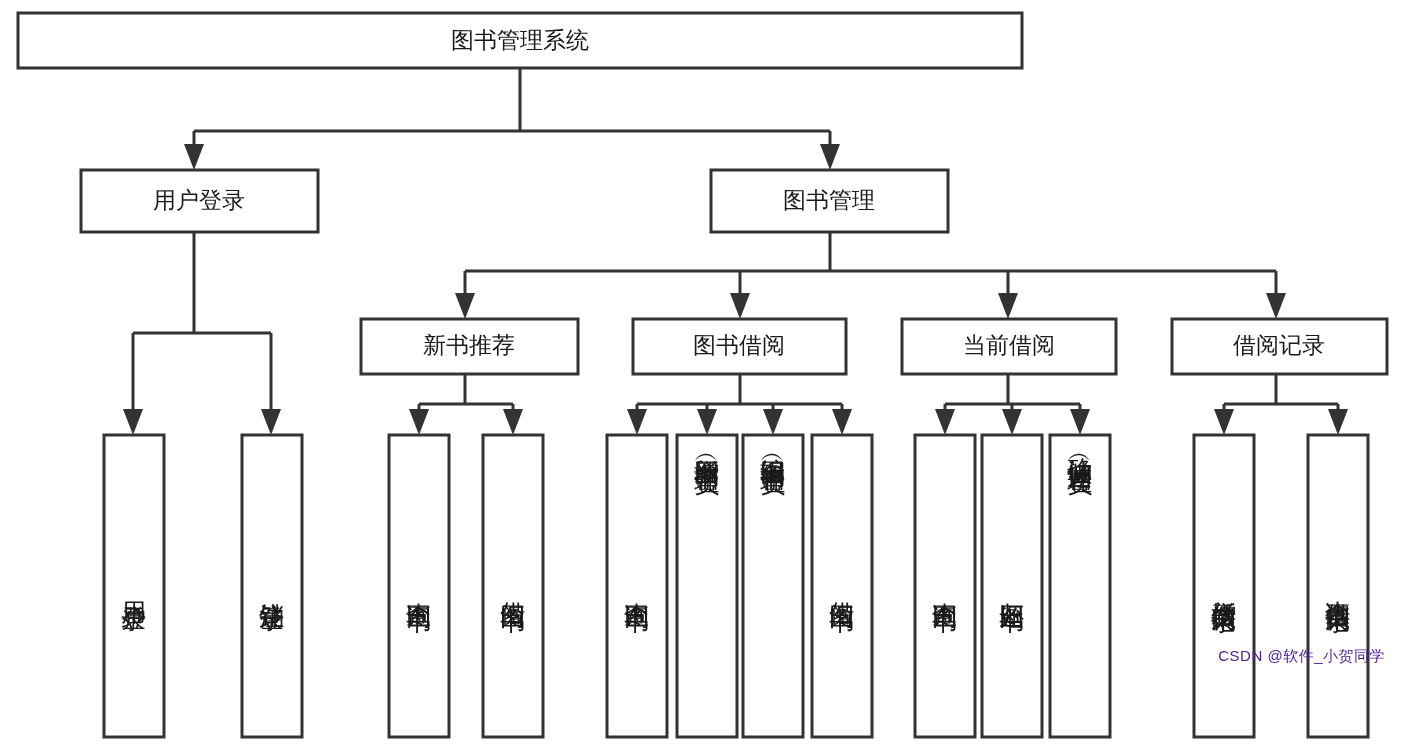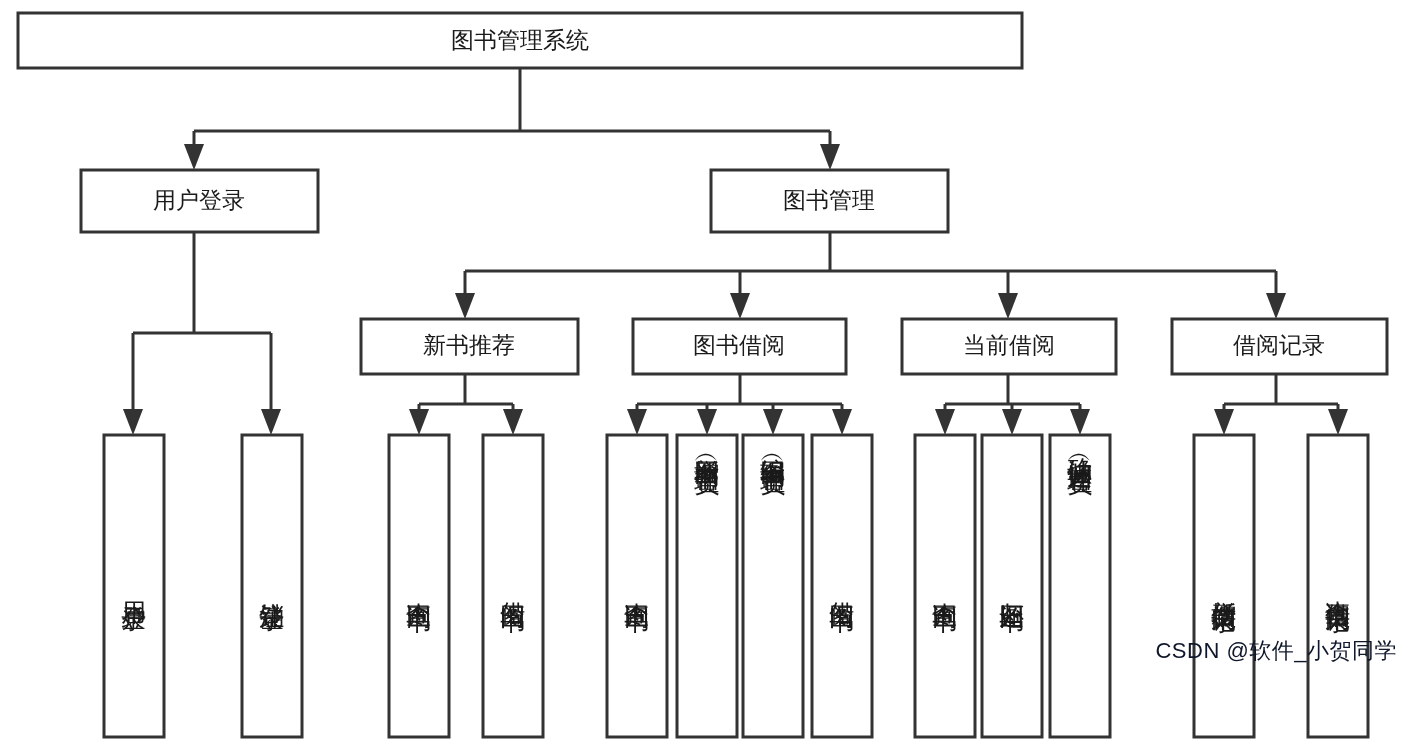--- a/index.html
+++ b/index.html
@@ -61,25 +61,25 @@
     stroke: #333333;
     stroke-width: 3;
     fill: none;
   }
   .arrow-head {
     fill: #333333;
     stroke: none;
   }
   .watermark {
     position: absolute;
-    right: 8px;
+    right: 20px;
     bottom: 6px;
     font-family: "Liberation Sans", "DejaVu Sans", sans-serif;
-    font-size: 22px;
-    color: #0f172a;
+    font-size: 15px;
+    color: #4c1d95;
     white-space: nowrap;
     letter-spacing: 0.5px;
   }
 </style>
 </head>
 <body>
 
 <div id="diagram-root">
 
   <svg class="flow-canvas" viewBox="0 0 1405 747">

